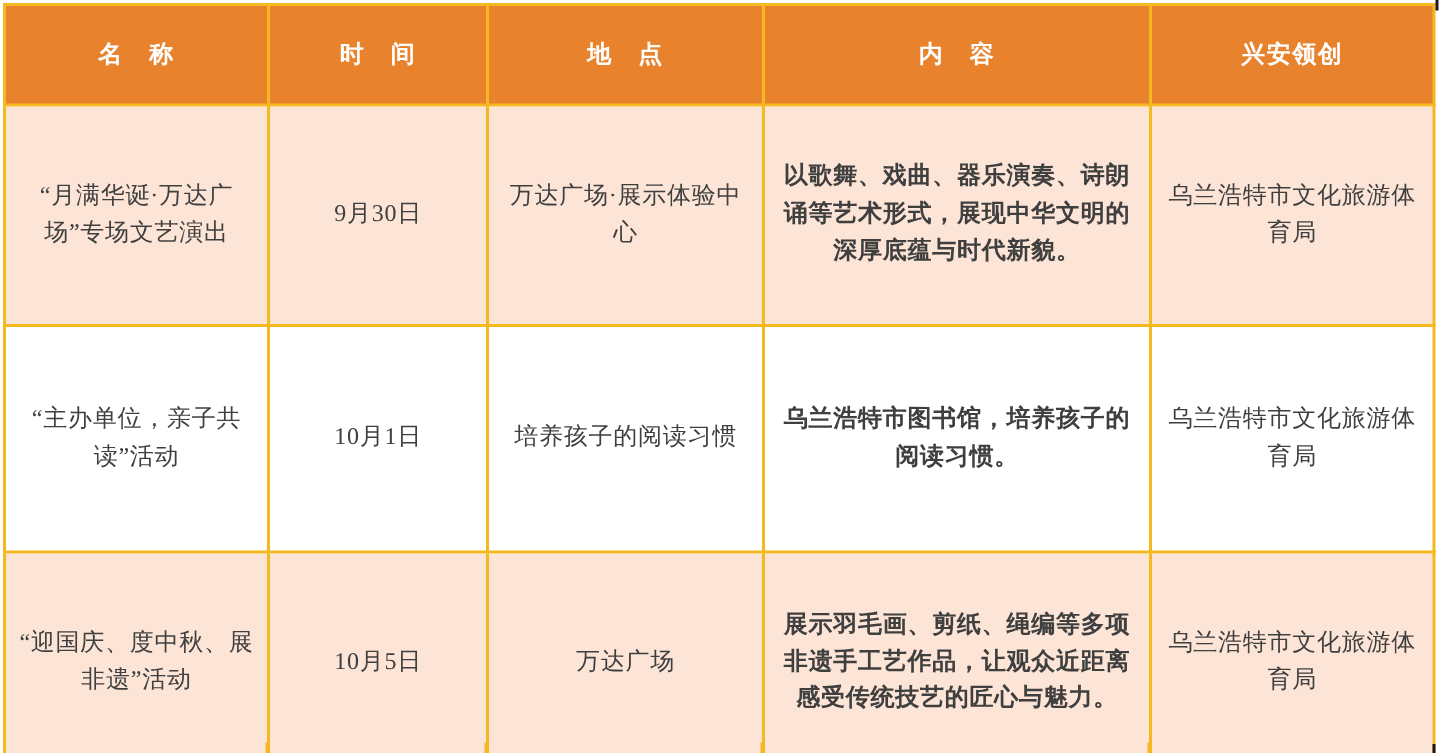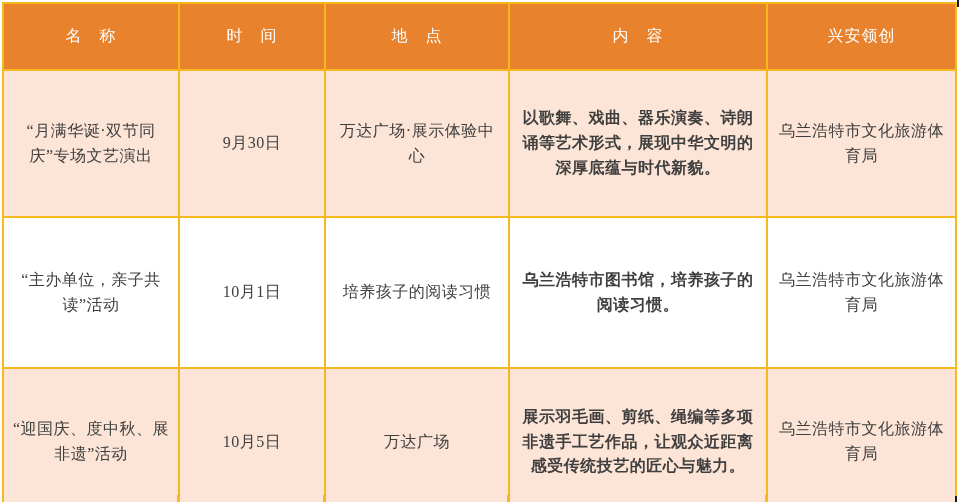--- a/index.html
+++ b/index.html
@@ -26,21 +26,21 @@
   table.events th,
   table.events td {
     border: 2px solid #F5B81E;
     text-align: center;
     vertical-align: middle;
     overflow: hidden;
   }
   table.events th {
     background: #E8822D;
     color: #ffffff;
-    font-weight: normal;
+    font-weight: bold;
     font-size: 16px;
     height: 63px;
     letter-spacing: 1px;
   }
   table.events td {
     color: #3F3F3F;
     font-size: 16px;
     line-height: 1.55;
     letter-spacing: 0.5px;
     padding: 4px 8px;
@@ -88,21 +88,21 @@
       <tr>
         <th>名　称</th>
         <th>时　间</th>
         <th>地　点</th>
         <th>内　容</th>
         <th>兴安领创</th>
       </tr>
     </thead>
     <tbody>
       <tr class="row-peach r1">
-        <td class="c-name">“月满华诞·双节同庆”专场文艺演出</td>
+        <td class="c-name">“月满华诞·万达广场”专场文艺演出</td>
         <td class="c-time">9月30日</td>
         <td class="c-place">万达广场·展示体验中心</td>
         <td class="c-content">以歌舞、戏曲、器乐演奏、诗朗诵等艺术形式，展现中华文明的深厚底蕴与时代新貌。</td>
         <td class="c-org">乌兰浩特市文化旅游体育局</td>
       </tr>
       <tr class="row-white r2">
         <td class="c-name">“主办单位，亲子共读”活动</td>
         <td class="c-time">10月1日</td>
         <td class="c-place">培养孩子的阅读习惯</td>
         <td class="c-content">乌兰浩特市图书馆，培养孩子的阅读习惯。</td>

